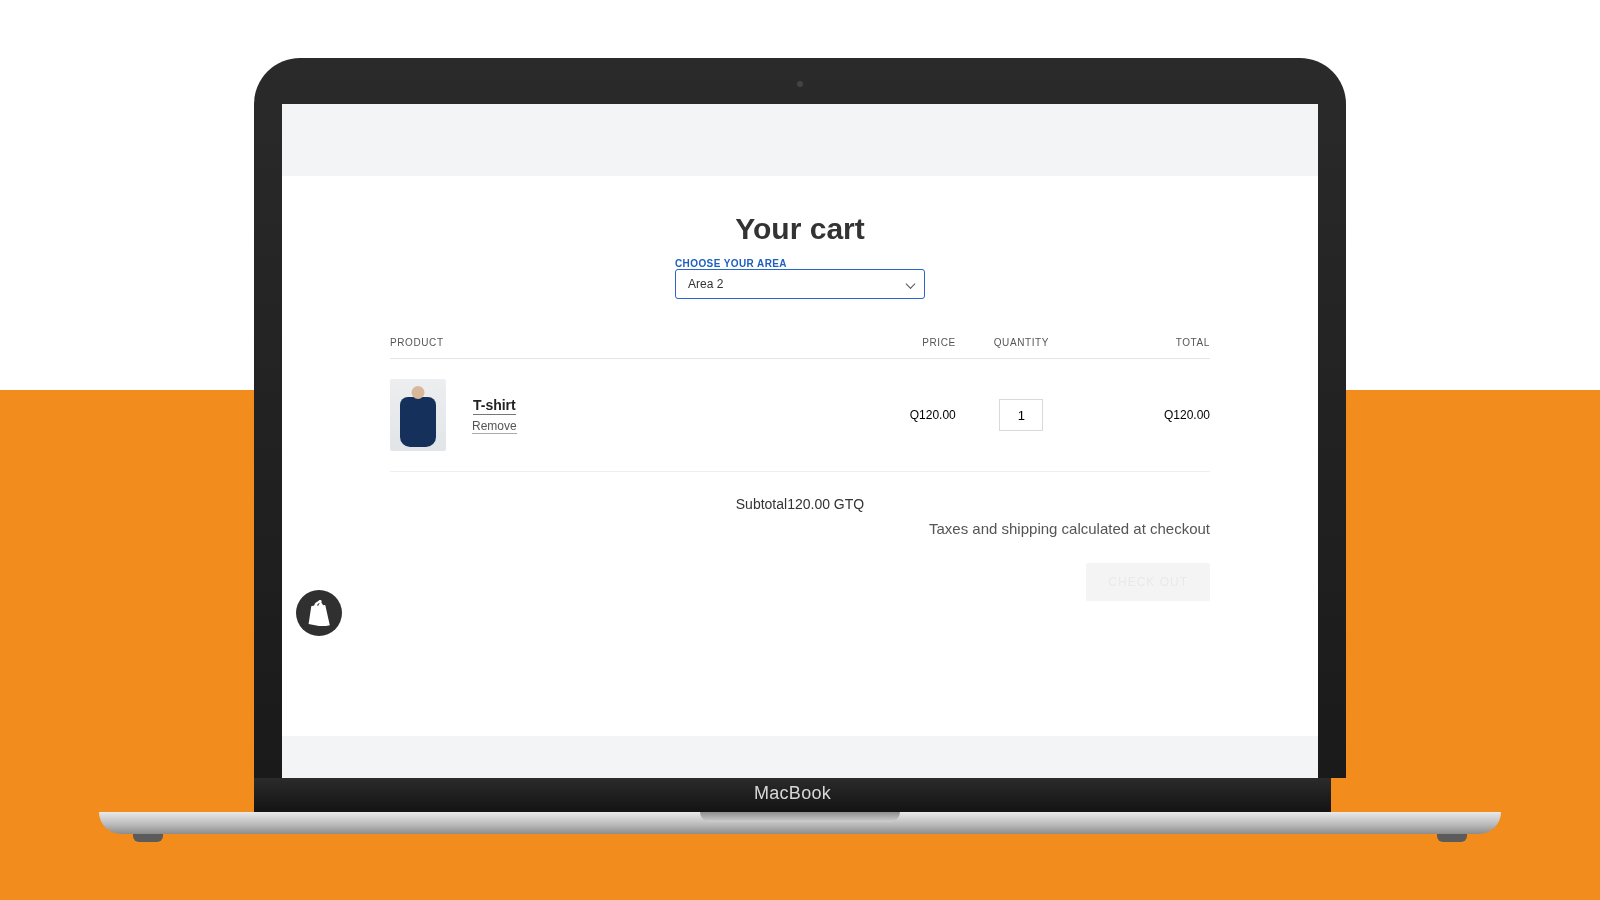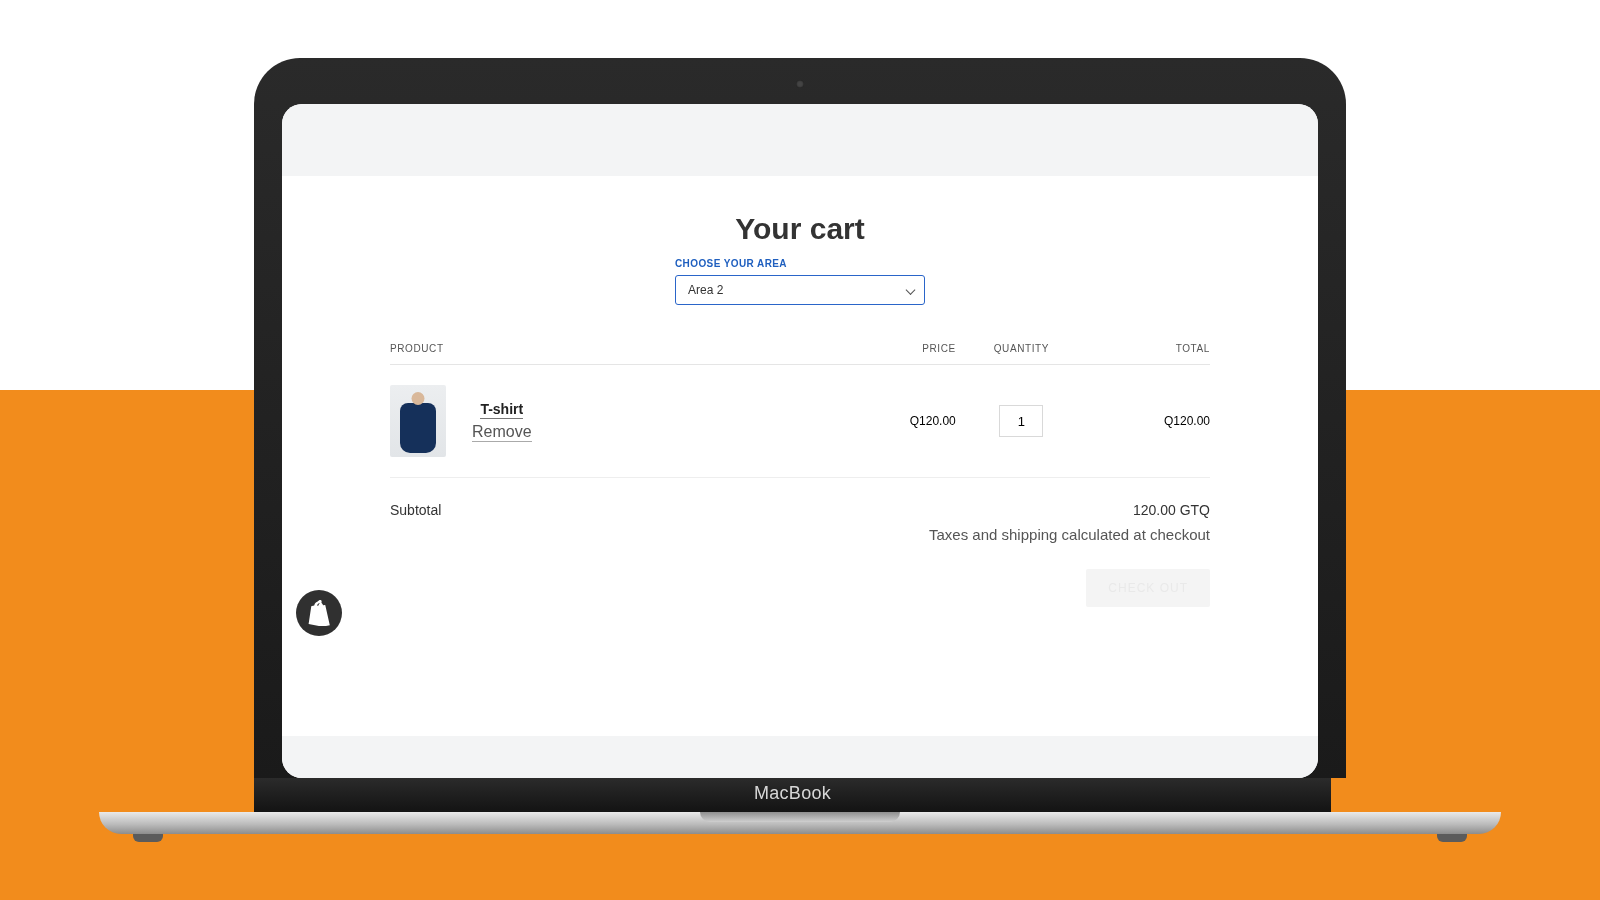--- a/index.html
+++ b/index.html
@@ -26,21 +26,20 @@
   .camera {
     position:absolute; top:22px; left:50%; transform:translateX(-50%);
     width:8px; height:8px; border-radius:50%; background:#444;
     box-shadow: inset 0 0 2px #000;
   }
   .screen {
     position:absolute;
     left:28px; right:28px; top:46px; bottom:0;
     background:#f3f4f5;
     overflow:hidden;
-    border-radius:20px;
   }
   .hinge {
     position:absolute;
     left:0; right:15px; bottom:-34px;
     height:34px;
     background:linear-gradient(#2b2b2b,#131313);
     color:#d7d7d7;
     text-align:center;
     font-size:18px;
     line-height:30px;
@@ -100,21 +99,20 @@
   .area-block {
     width:250px;
     margin:0 auto 6px auto;
     text-align:left;
   }
   .area-label {
     font-size:10px;
     letter-spacing:0.4px;
     color:#1f5fbf;
     font-weight:600;
-    margin-bottom:6px;
   }
   .area-select {
     position:relative;
     border:1.5px solid #2a65c9;
     border-radius:3px;
     height:30px;
     line-height:28px;
     padding:0 28px 0 12px;
     font-size:12px;
     color:#333;
@@ -174,37 +172,37 @@
     position:absolute; left:10px; right:10px; top:18px; bottom:4px;
     background:#15305a;
     border-radius:8px 8px 10px 10px;
   }
   .thumb .head {
     position:absolute; left:50%; top:7px; transform:translateX(-50%);
     width:13px; height:13px; border-radius:50%;
     background:#d9b89a;
   }
   .prod-name { font-size:14px; font-weight:700; color:#222; border-bottom:1px solid #777; display:inline-block; padding-bottom:1px; cursor:pointer; }
-  .remove { display:block; font-size:16px; color:#555; border-bottom:1px solid #aaa; width:fit-content; margin-top:4px; cursor:pointer; }
+  .remove { display:block; font-size:12px; color:#555; border-bottom:1px solid #aaa; width:fit-content; margin-top:4px; cursor:pointer; }
 
   .qty-input {
     width:44px; height:32px;
     border:1px solid #d9d9d9;
     text-align:center;
     font-size:13px;
     background:#fff;
   }
 
   
   .summary {
     margin-top:24px;
     text-align:right;
   }
   .summary-row {
-    display:flex; justify-content:space-between; 
+    display:flex; justify-content:center; 
     font-size:14px; color:#333;
     margin-bottom:8px;
   }
   .summary-note {
     font-size:15px; color:#555;
     margin-bottom:26px;
   }
   .checkout-btn {
     display:inline-block;
     padding:12px 22px;

